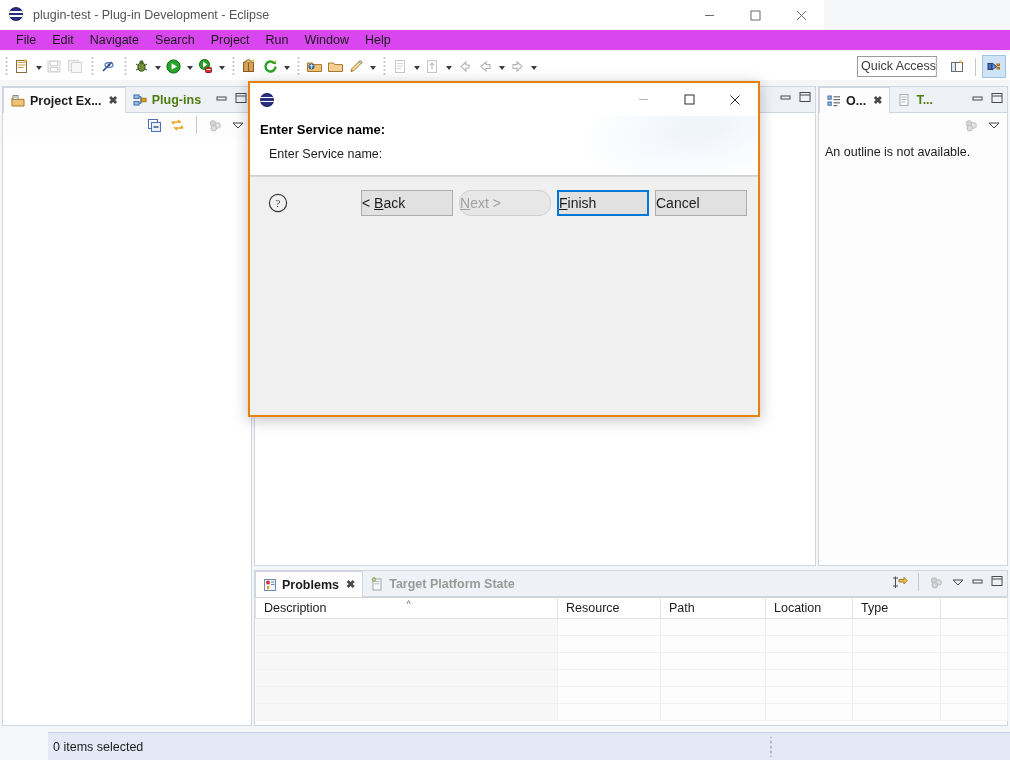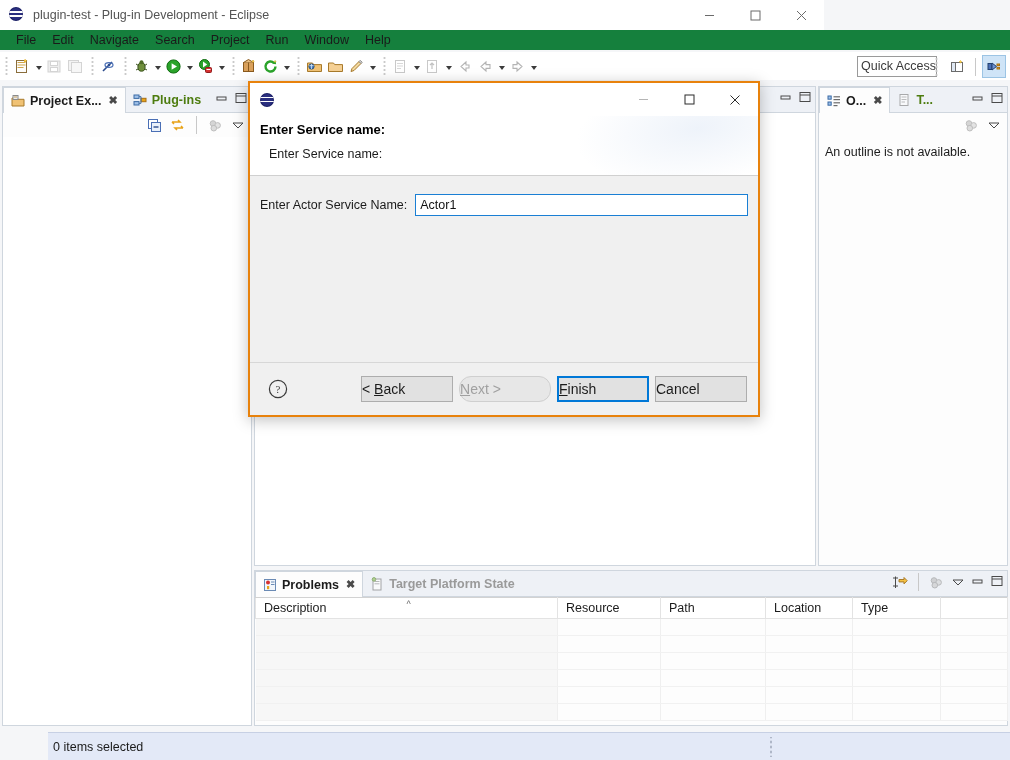--- a/index.html
+++ b/index.html
@@ -38,21 +38,21 @@
   .win-btns { position:absolute; right:0; top:0; height:30px; display:flex; }
   .win-btn {
     width:46px; height:30px; display:flex; align-items:center; justify-content:center;
     color:#6b6b6b;
   }
   .win-btn svg { display:block; }
 
   
   .menubar {
     position:absolute; left:0; top:30px; width:1010px; height:20px;
-    display:flex; align-items:center; background:#15803d;
+    display:flex; align-items:center; background:#d946ef;
     padding-left:8px;
   }
   .menu-item { padding:2px 8px; font-size:12.5px; color:#1a1a1a; cursor:default; }
 
   
   .toolbar {
     position:absolute; left:0; top:52px; width:1010px; height:28px;
     background:#fff; display:flex; align-items:center;
   }
   .tb-grip {
@@ -744,26 +744,20 @@
             </svg>
         </div>
       </div>
     </div>
 
     <div class="dlg-head">
       <div class="dlg-title">Enter Service name:</div>
       <div class="dlg-sub">Enter Service name:</div>
     </div>
 
-    <div class="dlg-body">
-      <div class="field-row">
-        <label class="field-label">Enter Actor Service Name:</label>
-        <input class="field-input" type="text" autofocus="" value="Actor1" style="">
-      </div>
-    </div>
 
     <div class="dlg-foot">
       <div class="help-btn">
         <svg width="20" height="20" viewBox="0 0 20 20">
           <circle cx="10" cy="10" r="8.6" fill="none" stroke="#3a3a3a" stroke-width="1.2"></circle>
           <text x="10" y="14.2" font-family="Liberation Serif, serif" font-size="11" text-anchor="middle" fill="#3a3a3a">?</text>
         </svg>
       </div>
       <div class="btn-group">
         <div class="dbtn">

